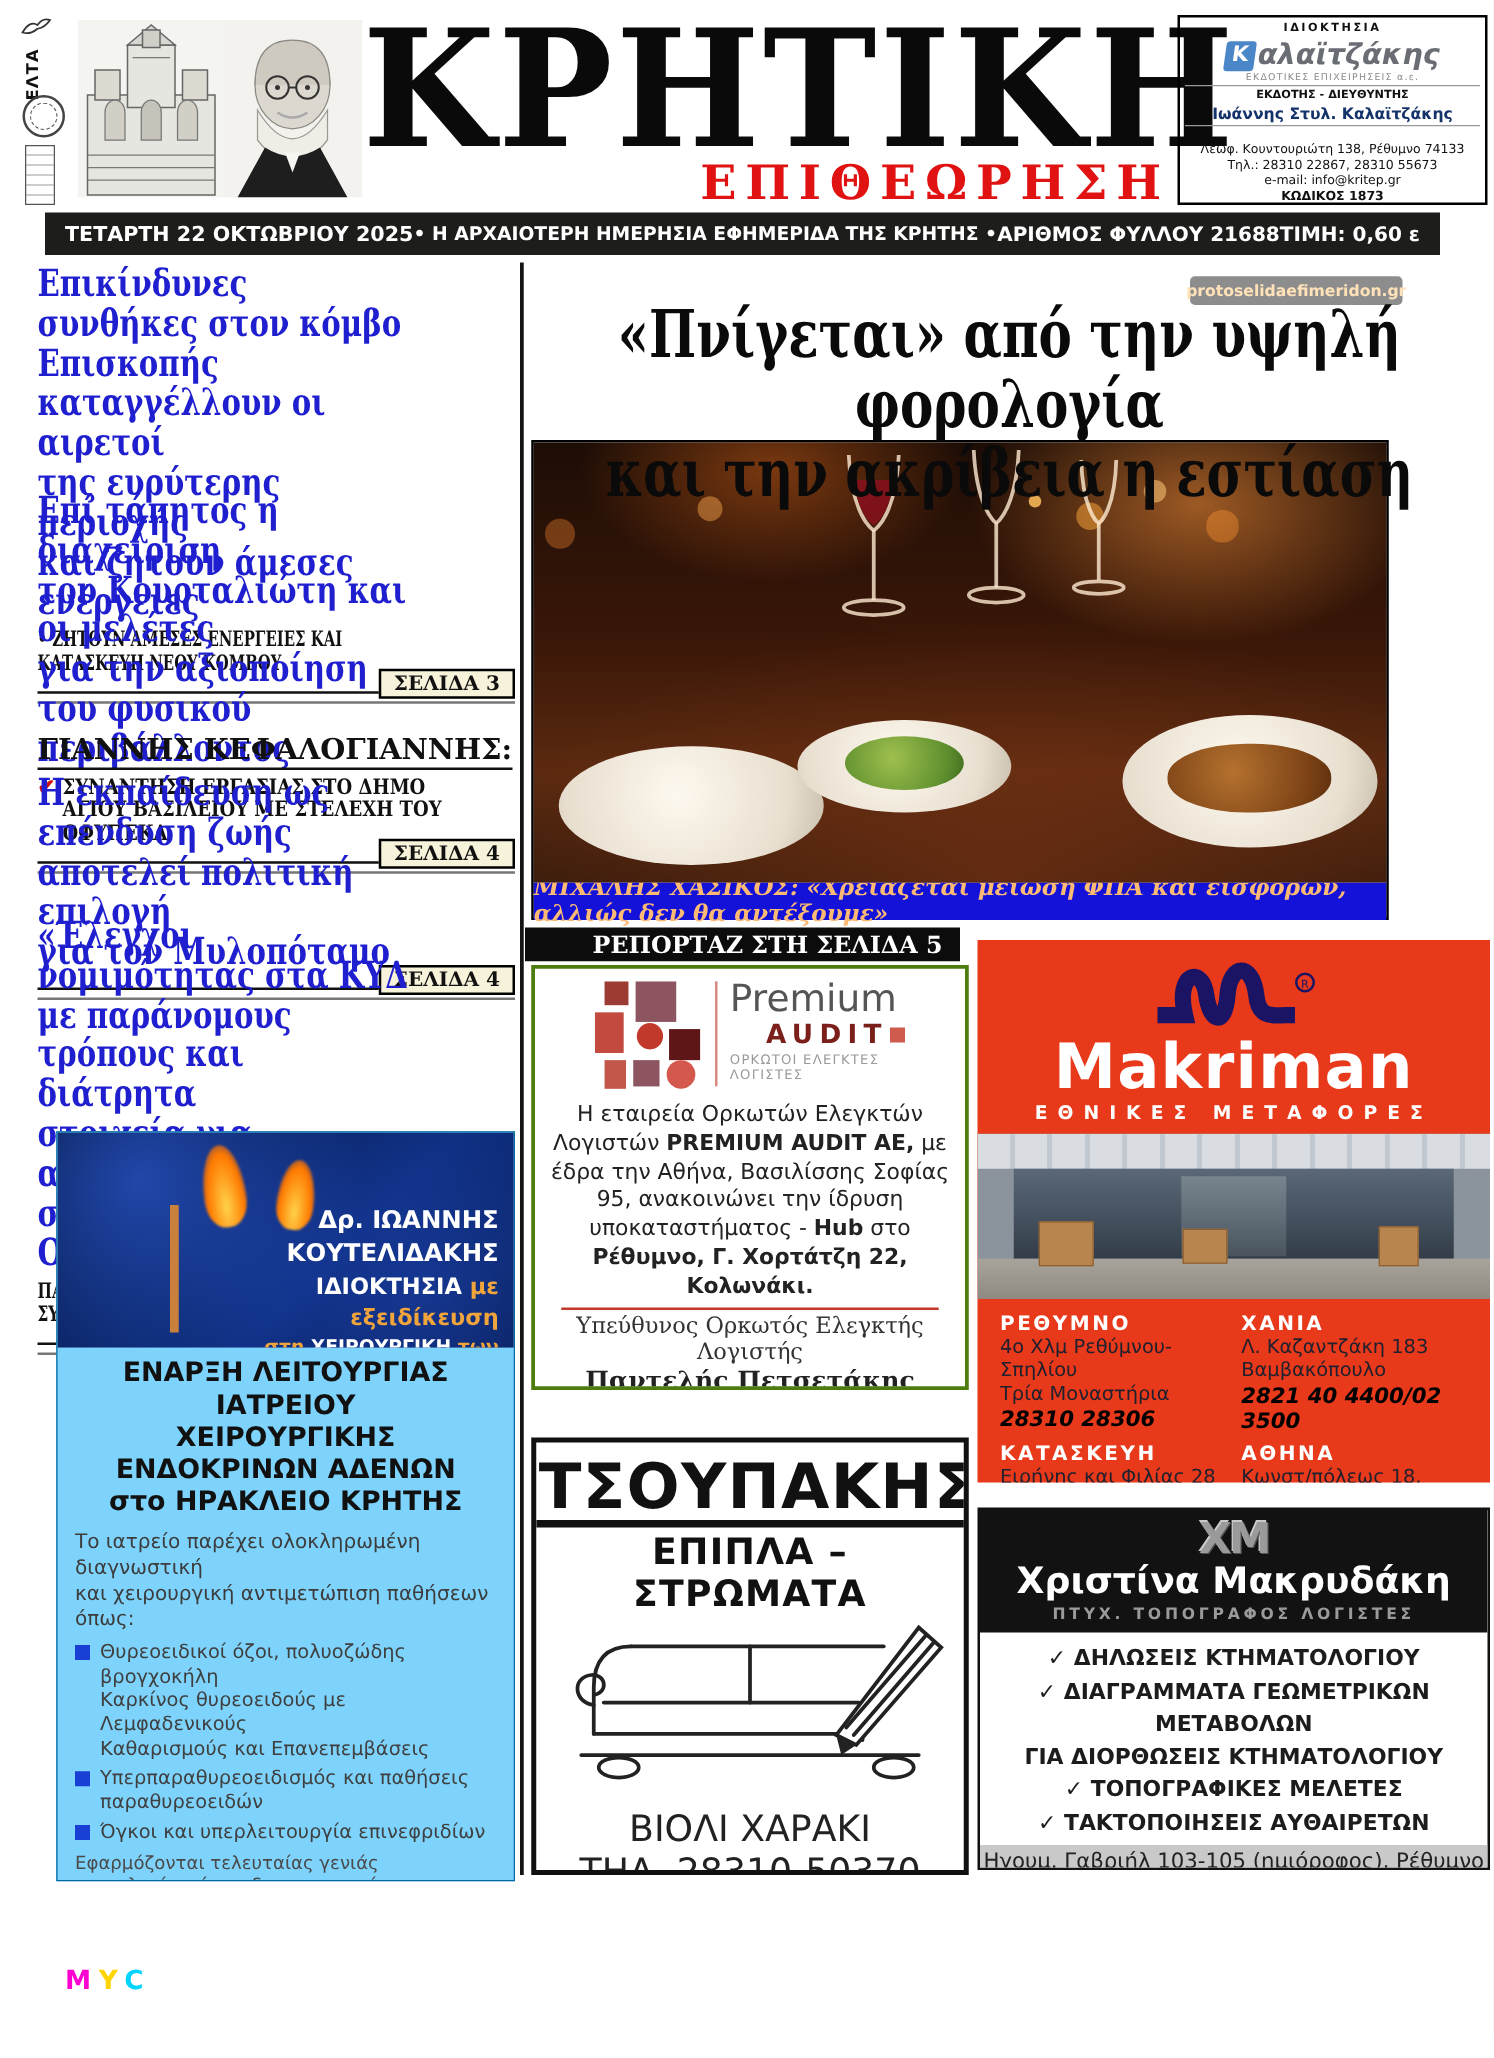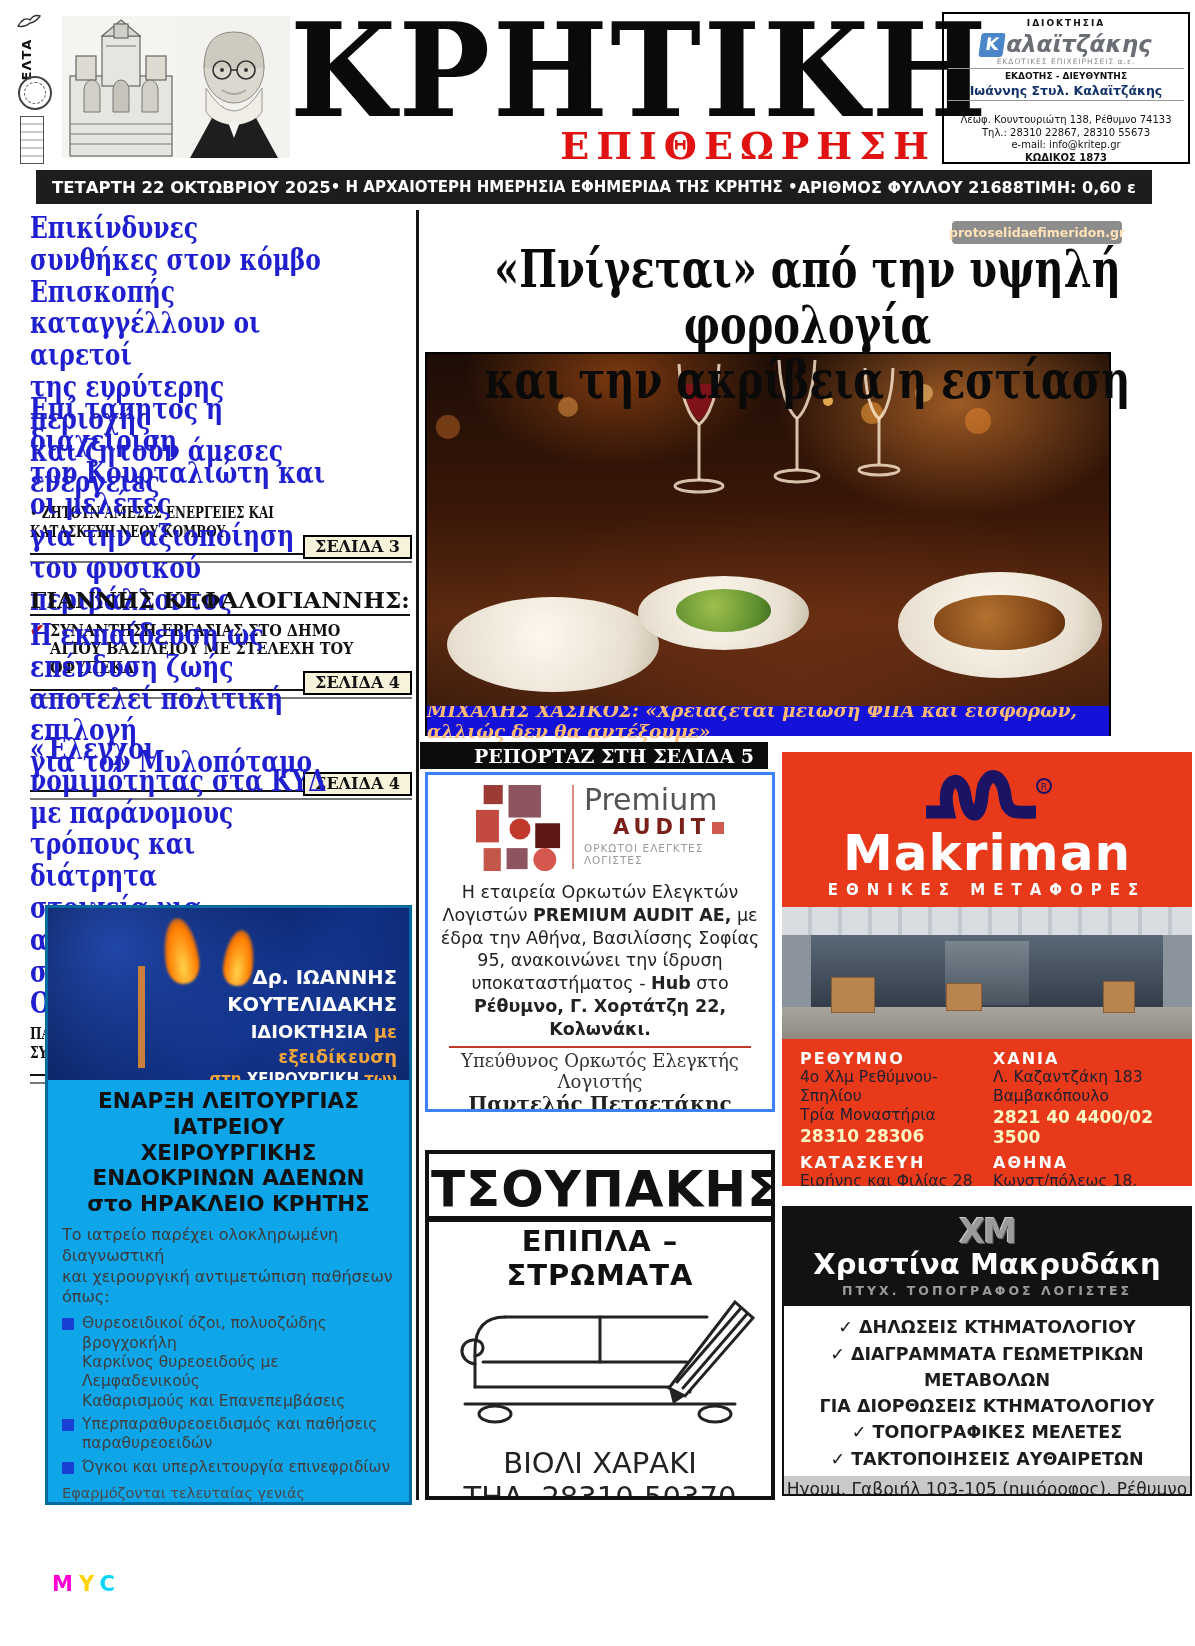--- a/index.html
+++ b/index.html
@@ -91,21 +91,21 @@
   .food{position:absolute;left:18%;top:22%;width:64%;height:52%;border-radius:48%;
         background:radial-gradient(circle at 40% 40%,#b4722f,#7e4316 70%,#5a2d0c);}
   .glasses{position:absolute;left:34%;top:1%;}
   .caption{height:30px;background:#1411d8;color:#fdba74;display:flex;align-items:center;justify-content:center;
            font-family:"DejaVu Serif","Liberation Serif",serif;font-style:italic;font-weight:700;font-size:18.5px;}
   .report-bar{position:absolute;left:420px;top:742px;width:348px;height:27px;background:#0c0c0c;color:#fff;
               font-family:"DejaVu Serif","Liberation Serif",serif;font-weight:700;font-size:19px;
               display:flex;align-items:center;justify-content:flex-end;padding-right:14px;box-sizing:border-box;}
 
   
-  .ad-premium{position:absolute;left:425px;top:772px;width:350px;height:340px;border:3px solid #3b82f6;
+  .ad-premium{position:absolute;left:425px;top:772px;width:350px;height:340px;border:3px solid #4d7c0f;
               box-sizing:border-box;background:#fff;overflow:hidden;text-align:center;}
   .pa-logo-row{display:flex;align-items:flex-start;justify-content:center;gap:10px;padding-top:10px;}
   .pa-divider{width:2px;height:84px;background:#d98a80;}
   .pa-logo-text{text-align:left;}
   .pa-l1{font-size:30px;color:#555;line-height:1;}
   .pa-l2{font-size:21px;color:#7a1f1a;font-weight:bold;letter-spacing:5px;line-height:1.2;margin-left:29px;}
   .pa-sq{display:inline-block;width:12px;height:12px;background:#cf5a4e;margin-left:2px;}
   .pa-sub{font-size:10.5px;color:#9a9a9a;letter-spacing:1px;margin-top:2px;}
   .pa-body{font-size:17.5px;line-height:1.3;color:#222;padding:8px 10px 4px;}
   .pa-sep{width:88%;margin:2px auto;border-top:2px solid #c0392b;}
@@ -130,37 +130,37 @@
   .mk-photo{position:relative;height:132px;margin-top:8px;background:#8b949c;overflow:hidden;}
   .mk-roof{position:absolute;top:0;left:0;right:0;height:28px;
            background:repeating-linear-gradient(90deg,#d9dde2 0 26px,#c2c8cf 26px 30px);}
   .mk-int{position:absolute;top:28px;left:7%;right:7%;height:72px;background:linear-gradient(180deg,#5a6877,#333d49);}
   .mk-door{position:absolute;top:6px;left:38%;width:24%;height:64px;background:linear-gradient(180deg,#78858f,#49545f);}
   .mk-floor{position:absolute;bottom:0;height:32px;left:0;right:0;background:linear-gradient(#a9a49b,#8e8a82);}
   .mk-box{position:absolute;background:#b9854f;border:1px solid #8a5f33;}
   .mk-footer{display:grid;grid-template-columns:1fr 1fr;gap:6px 12px;padding:10px 18px 0;}
   .mk-city{color:#fff;font-weight:bold;font-size:16px;letter-spacing:2px;}
   .mk-addr{color:#20202e;font-size:15.5px;line-height:1.22;}
-  .mk-phone{color:#fef9c3;font-weight:bold;font-size:17px;margin-top:1px;}
+  .mk-phone{color:#000000;font-weight:bold;font-size:17px;margin-top:1px;font-style:italic;}
 
   
   .ad-makrydaki{position:absolute;left:782px;top:1206px;width:410px;height:290px;border:2px solid #111;
                 box-sizing:border-box;background:#fff;overflow:hidden;text-align:center;}
   .md-header{background:#121212;padding:6px 0 8px;}
   .md-logo{font-size:34px;font-weight:900;color:#9a9a9a;letter-spacing:-2px;line-height:1;
            text-shadow:1px 1px 0 #555, -1px -1px 0 #c9c9c9;}
   .md-name{color:#fff;font-weight:800;font-size:29px;line-height:1.15;}
   .md-title{color:#9a9a9a;font-weight:bold;font-size:12.5px;letter-spacing:3px;margin-top:2px;}
   .md-services{padding:8px 6px 4px;font-weight:bold;font-size:17.5px;line-height:1.5;color:#1c1c1c;}
   .md-footer{background:#c9c9c9;padding:3px 0 5px;}
   .md-addr{font-size:17px;color:#222;}
 
   
-  .ad-kd{position:absolute;left:45px;top:905px;width:367px;height:600px;border:3px solid #0369a1;
-         box-sizing:border-box;background:#0ea5e9;overflow:hidden;}
+  .ad-kd{position:absolute;left:45px;top:905px;width:367px;height:600px;border:1px solid #0369a1;
+         box-sizing:border-box;background:#7dd3fc;overflow:hidden;}
   .kd-img{position:relative;height:172px;overflow:hidden;
           background:radial-gradient(circle at 18% 22%, rgba(50,100,230,.6), transparent 55%),
                      radial-gradient(circle at 80% 72%, rgba(35,75,190,.5), transparent 60%),
                      linear-gradient(135deg,#04133a,#0b2a77 60%,#061a4e);}
   .kd-fl{position:absolute;filter:blur(1px);}
   .kd-fl1{left:116px;top:10px;width:34px;height:66px;transform:rotate(-8deg);border-radius:50% 50% 45% 45%/65% 65% 35% 35%;
           background:radial-gradient(ellipse at 50% 75%, #ffd24a, #ff7a00 60%, rgba(255,80,0,.25) 85%, transparent);}
   .kd-fl2{left:176px;top:22px;width:30px;height:56px;transform:rotate(7deg);border-radius:50% 50% 45% 45%/65% 65% 35% 35%;
           background:radial-gradient(ellipse at 50% 75%, #ffd24a, #ff7a00 60%, rgba(255,80,0,.25) 85%, transparent);}
   .kd-bar{position:absolute;left:90px;top:58px;width:7px;height:102px;background:#c8803c;}

